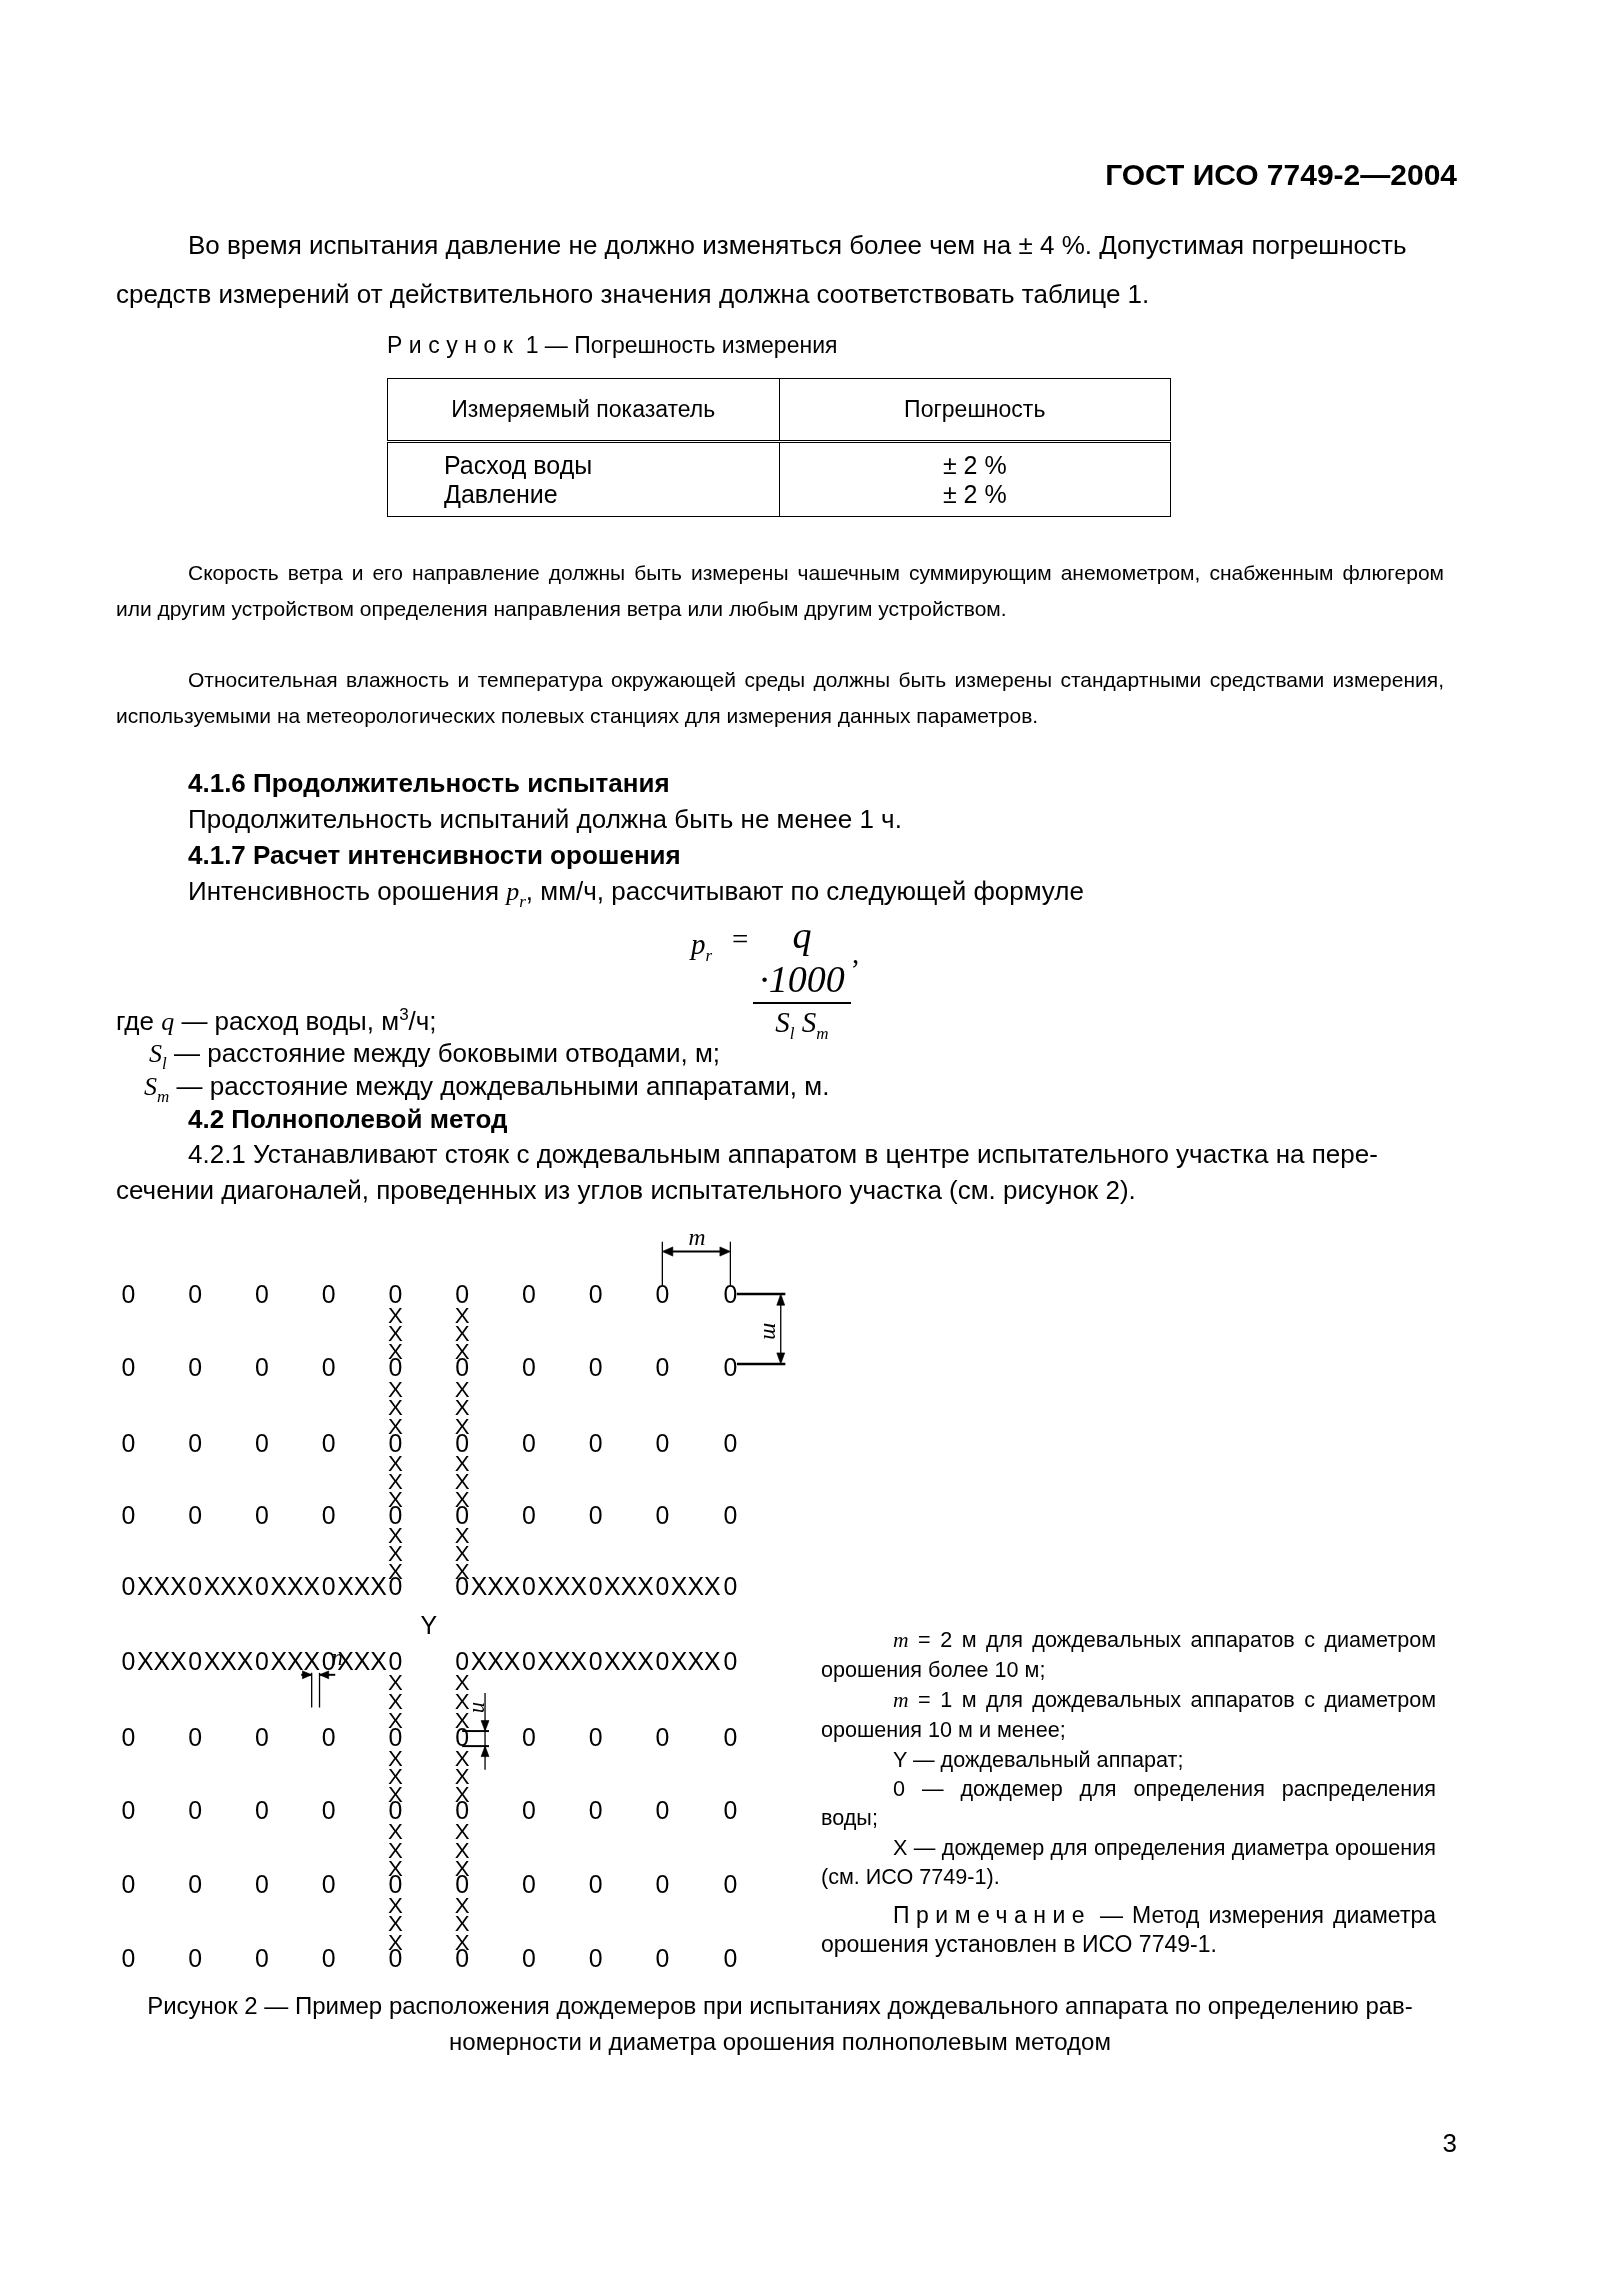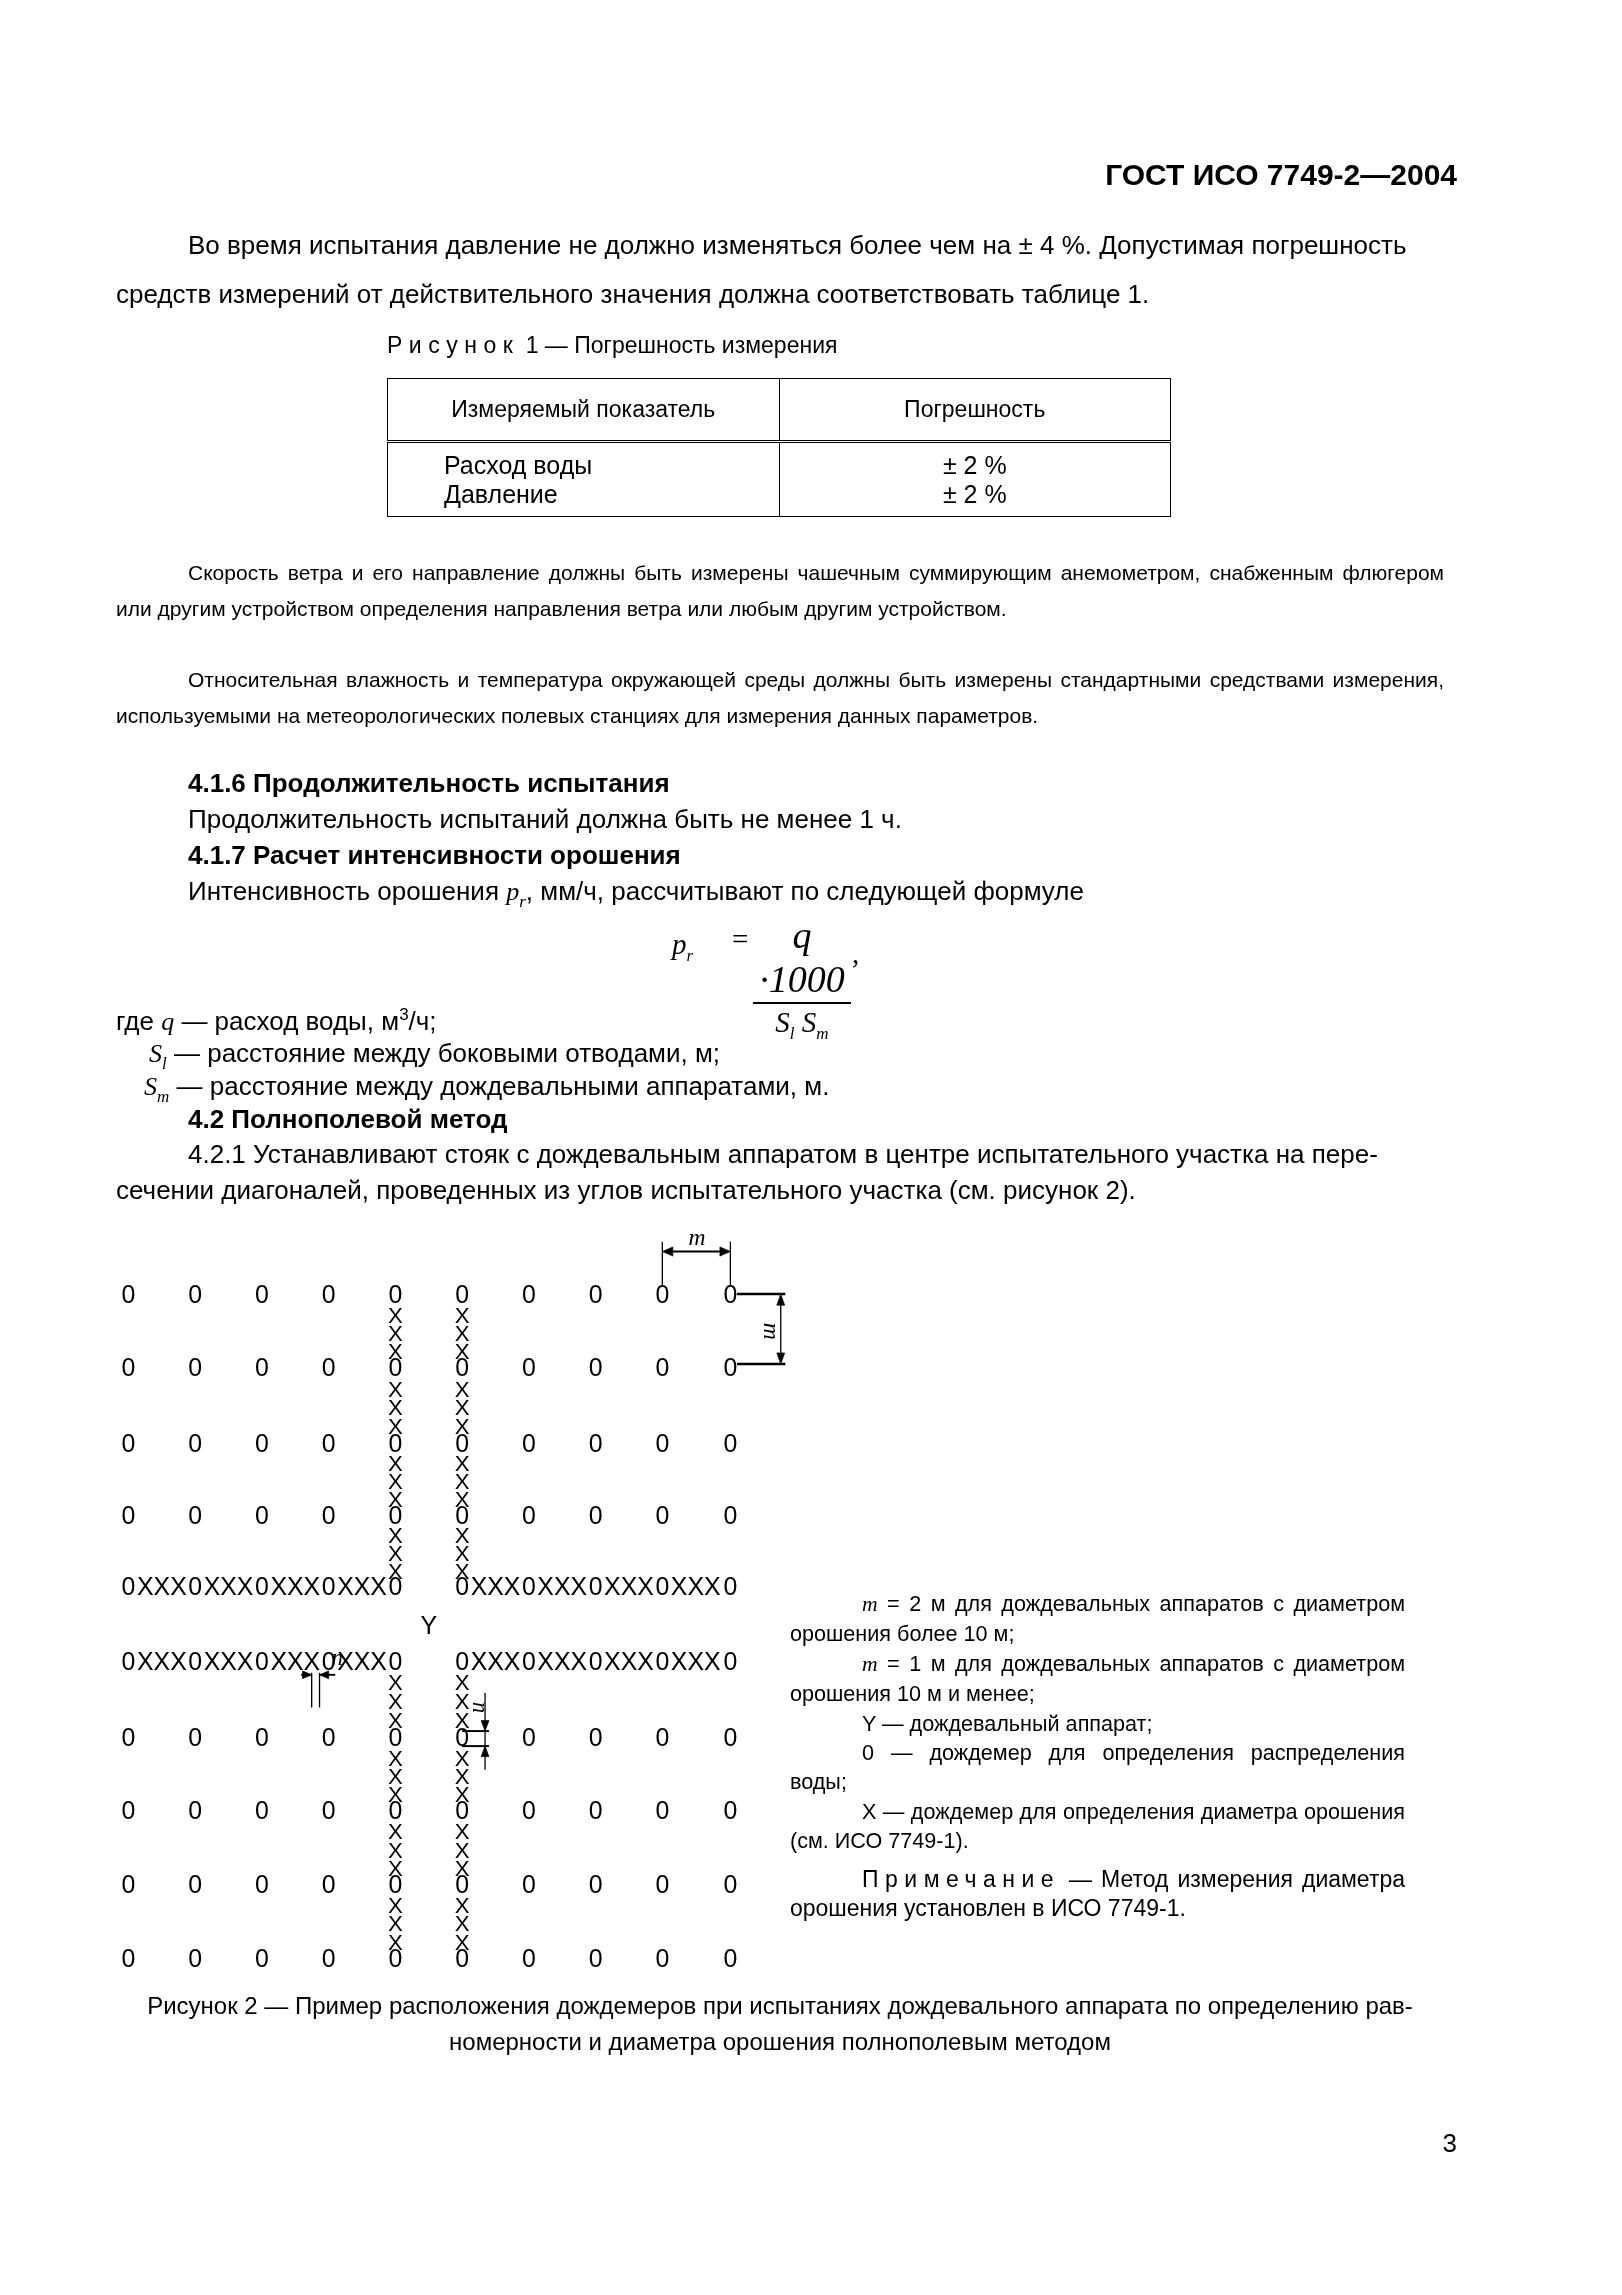--- a/index.html
+++ b/index.html
@@ -19,21 +19,21 @@
   table.t1 td { vertical-align:top; padding:7.9px 0 6.5px 0; line-height:29.4px; }
   .c1 { width:50%; }
   .c1 div { padding-left:56px; font-size:25px; }
   .c2 { text-align:center; font-size:25px; }
   .formula { font-family:"Liberation Serif", serif; font-style:italic; font-size:29px; }
   .frac { position:absolute; left:712px; top:915px; width:90px; text-align:center; }
   .frac .num { font-size:38px; }
   .frac .bar { height:2px; background:#000; margin:1.3px 0; }
   .sub { font-size:17px; vertical-align:-6.5px; }
   .diagram { position:absolute; left:0; top:0; width:1623px; height:2295px; pointer-events:none; }
-  .legend { position:absolute; left:790px; width:615px; font-size:21.6px; line-height:29.4px; text-align:justify; }
+  .legend { position:absolute; left:821px; width:615px; font-size:21.6px; line-height:29.4px; text-align:justify;margin-top:36px; }
   .legend .ind2 { text-indent:72px; }
   .caption { position:absolute; left:116px; width:1328px; top:1988px; text-align:center; font-size:24px; line-height:36px; }
   .pagenum { position:absolute; right:166px; top:2128px; font-size:26px; }
   i.sym { font-family:"Liberation Serif", serif; font-style:italic; }
 </style>
 </head>
 <body>
 
 <div class="abs hdr">ГОСТ ИСО 7749-2—2004</div>
 
@@ -68,21 +68,21 @@
 <div class="abs p ind" style="top:662px;">Относительная влажность и температура окружающей среды должны быть измерены стандартными средствами измерения, используемыми на метеорологических полевых станциях для измерения данных параметров.</div>
 
 <div class="line bold" style="left:188px; top:768px;">4.1.6  Продолжительность испытания</div>
 <div class="line" style="left:188px; top:804px;">Продолжительность испытаний должна быть не менее 1 ч.</div>
 
 <div class="line bold" style="left:188px; top:840px;">4.1.7  Расчет интенсивности орошения</div>
 <div class="line" style="left:188px; top:876px;">
   <span>Интенсивность орошения </span><i class="sym">p</i><i class="sym sub">r</i><span>, мм/ч, рассчитывают по следующей формуле</span>
 </div>
 
-<div class="abs formula" style="left:672px; top:928px;font-family:Liberation Serif, serif;">
+<div class="abs formula" style="left:691px; top:928px;font-family:Liberation Serif, serif;">
   <span>p</span><span class="sub">r</span>
 </div>
 <div class="abs" style="left:732px; top:923px; font-family:'Liberation Serif',serif; font-size:29px;">=</div>
 <div class="frac formula" style="left:753px; top:913px; width:98px;">
   <div class="num">q ·1000</div>
   <div class="bar"></div>
   <div><span>S</span><span class="sub">l</span> <span>S</span><span class="sub">m</span></div>
 </div>
 <div class="abs formula" style="left:852px; top:937px; font-style:normal;">,</div>
 

